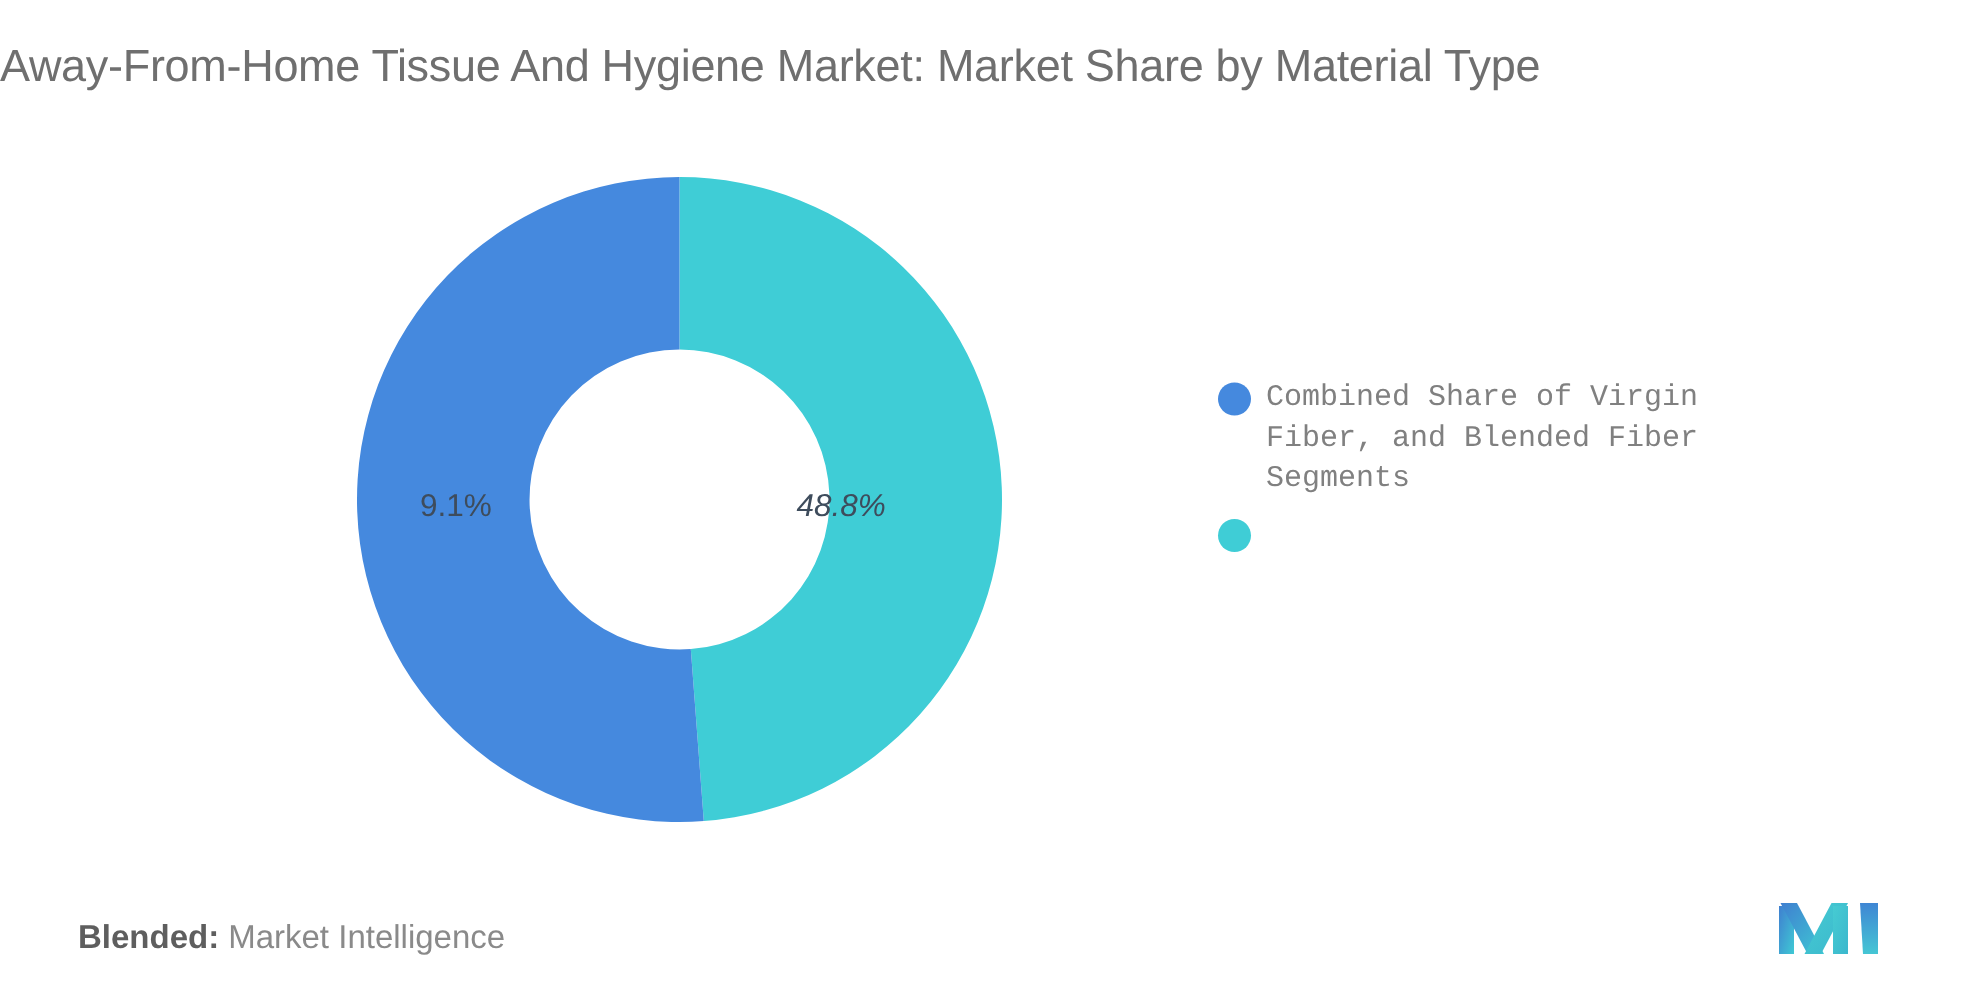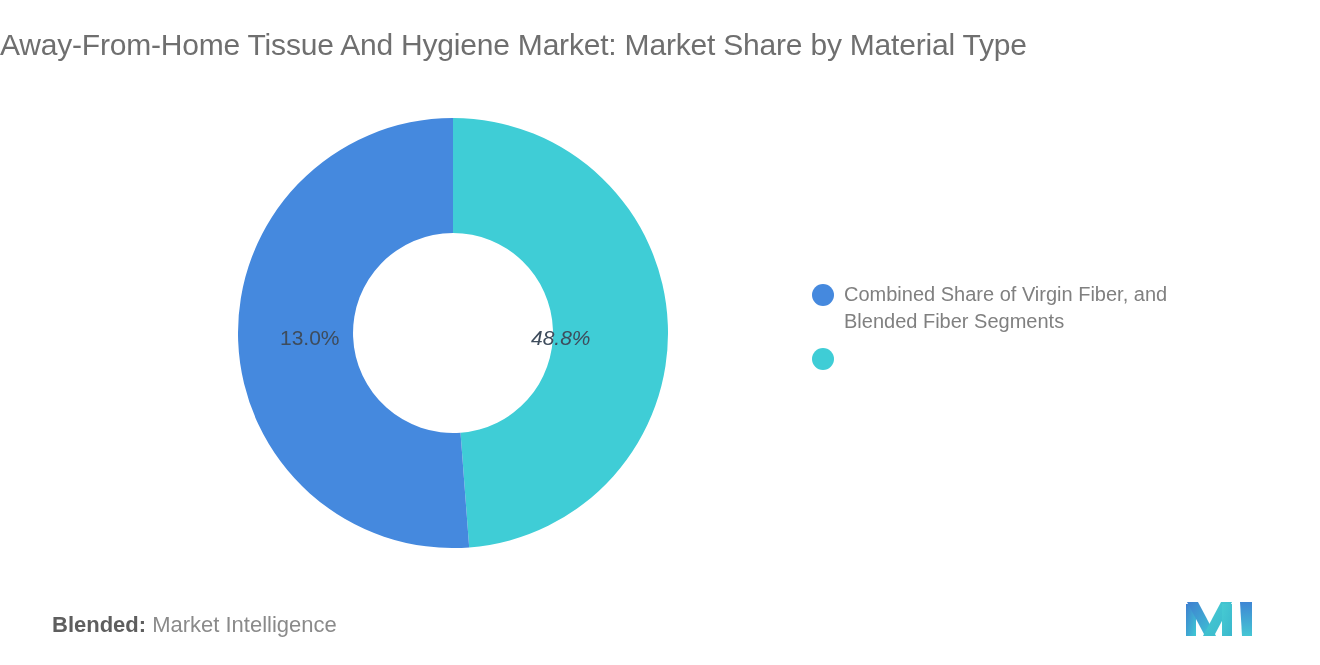--- a/index.html
+++ b/index.html
@@ -51,22 +51,23 @@
     font-weight: 400;
     white-space: nowrap;
   }
   #slice-label-0 { left: 42px;  top: 208px; }
   #slice-label-1 { left: 293px; top: 208px; font-style: italic; }
 
   
   #legend {
     position: absolute;
     left: 812px;
-    top: 281px;
+    top: 252px;
     width: 430px;
+    font-family: Liberation Mono, monospace;
   }
   .legend-item {
     display: flex;
     align-items: flex-start;
     margin-bottom: 10px;
   }
   .legend-swatch {
     width: 22px;
     height: 22px;
     border-radius: 50%;
@@ -115,21 +116,21 @@
 <div id="chart-title">Away-From-Home Tissue And Hygiene Market: Market Share by Material Type</div>
 
 <div id="donut-wrap">
   <svg id="donut-svg" viewBox="0 0 430 430">
     <g id="slice-group">
         <path d="M 215 0 A 215 215 0 0 1 231.19526318850555 429.38916355603203 L 222.53079738265507 314.6909610535549 A 99.97500000000001 99.97500000000001 0 0 0 215 115.02499999999999 Z" fill="#3fcdd6"></path>
         <path d="M 215 0 A 215 215 0 1 0 231.19526318850544 429.38916355603203 L 222.53079738265504 314.6909610535549 A 99.97500000000001 99.97500000000001 0 1 1 215 115.02499999999999 Z" fill="#4589de"></path>
       </g>
   </svg>
 
-  <div class="slice-label" id="slice-label-0">13.0%</div>
+  <div class="slice-label" id="slice-label-0">9.1%</div>
   <div class="slice-label" id="slice-label-1">48.8%</div>
 </div>
 
 <div id="legend">
   <div class="legend-item">
     <span class="legend-swatch" id="legend-swatch-0" style="background: rgb(69, 137, 222);"></span>
     <span class="legend-label">Combined Share of Virgin Fiber, and Blended Fiber Segments</span>
   </div>
   <div class="legend-item">
     <span class="legend-swatch" id="legend-swatch-1" style="background: rgb(63, 205, 214);"></span>

